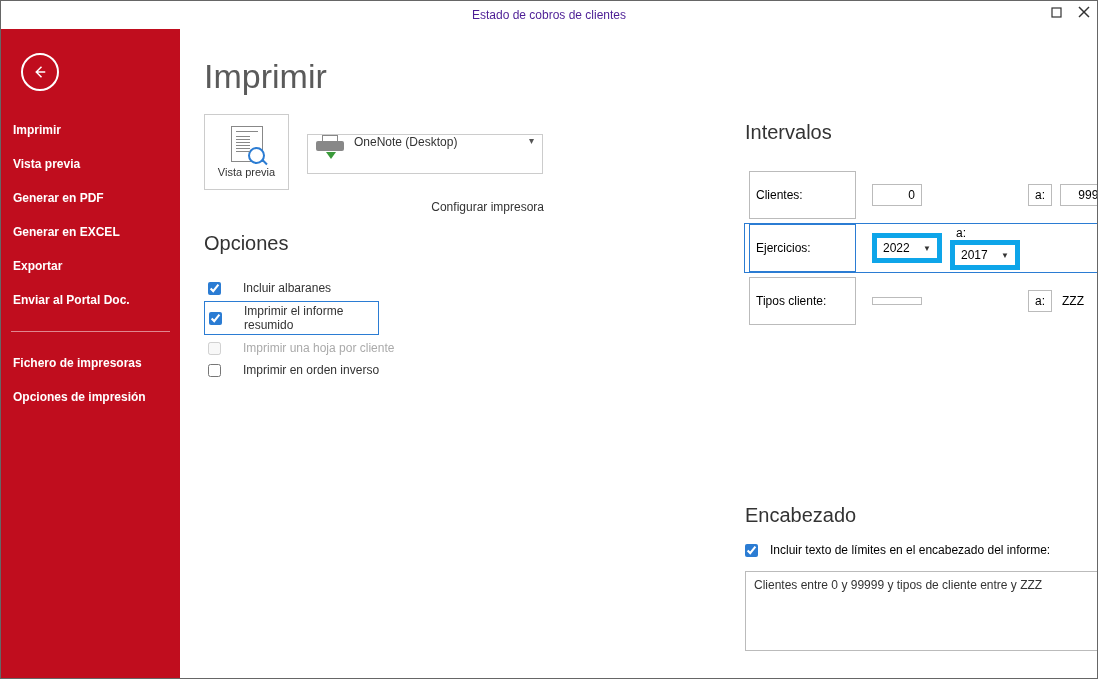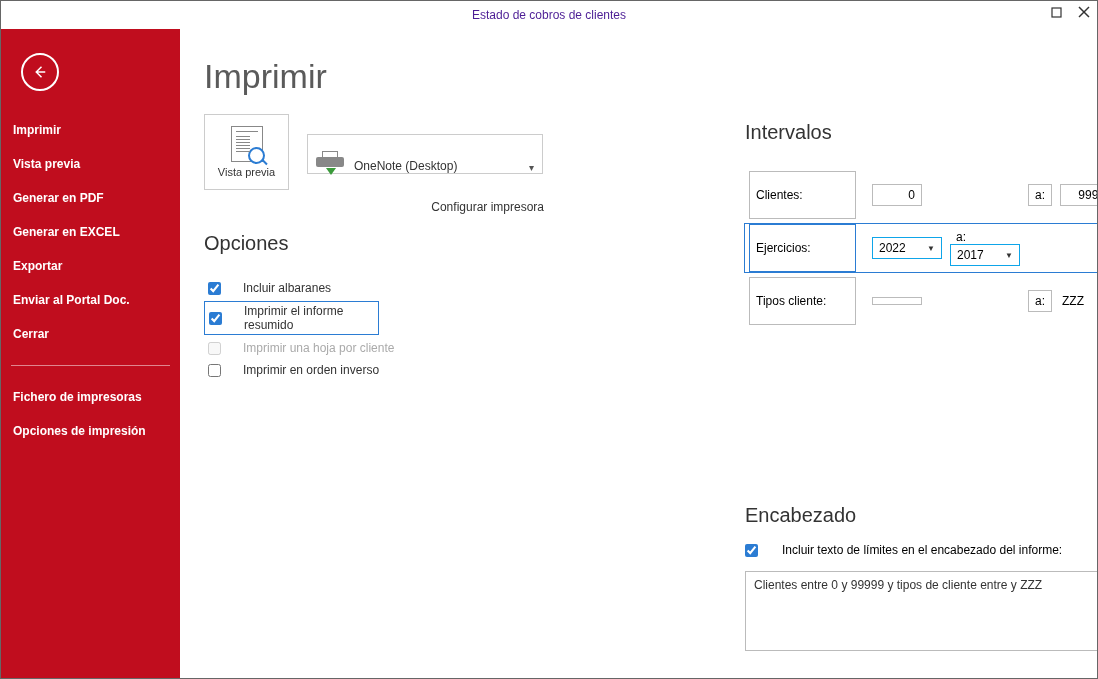--- a/index.html
+++ b/index.html
@@ -17,21 +17,21 @@
   .content{flex:1;padding:28px 28px 20px 24px;position:relative}
   h1.page{font-size:34px;font-weight:300;color:#5a5a5a;margin-bottom:18px}
   .toprow{display:flex;gap:18px;align-items:flex-start}
   .previewbtn{width:85px;height:76px;border:1px solid #ccc;display:flex;flex-direction:column;align-items:center;justify-content:center;cursor:pointer;background:#fff}
   .previewbtn .ico{width:32px;height:36px;border:1px solid #888;position:relative;margin-bottom:4px;background:#fff}
   .previewbtn .ico::before{content:"";position:absolute;top:4px;left:4px;right:4px;height:3px;background:repeating-linear-gradient(#888 0 1px,transparent 1px 3px)}
   .previewbtn .ico::after{content:"";position:absolute;top:9px;left:4px;right:12px;bottom:8px;background:repeating-linear-gradient(#888 0 1px,transparent 1px 3px)}
   .previewbtn .mag{position:absolute;width:17px;height:17px;right:-3px;bottom:-3px;border:2px solid #2b7cd3;border-radius:50%;background:#fff}
   .previewbtn .mag::after{content:"";position:absolute;width:7px;height:2px;background:#2b7cd3;transform:rotate(45deg);right:-5px;bottom:-1px}
   .previewbtn span{font-size:11px;color:#333}
-  .printerbox{border:1px solid #ccc;height:40px;width:236px;display:flex;align-items:flex-end;padding:0 8px;cursor:pointer;margin-top:20px;position:relative}
+  .printerbox{border:1px solid #ccc;height:40px;width:236px;display:flex;align-items:flex-start;padding:0 8px;cursor:pointer;margin-top:20px;position:relative}
   .printerbox .picon{width:28px;height:22px;margin-right:10px;position:relative}
   .printerbox .picon .body{position:absolute;top:6px;left:0;right:0;height:10px;background:#888;border-radius:2px}
   .printerbox .picon .paper{position:absolute;top:0;left:6px;right:6px;height:8px;background:#fff;border:1px solid #888}
   .printerbox .picon .arrow{position:absolute;bottom:-2px;left:10px;width:0;height:0;border-left:5px solid transparent;border-right:5px solid transparent;border-top:7px solid #3a9a3a}
   .printerbox .ptxt{font-size:12px;color:#333;flex:1}
   .printerbox .caret{font-size:10px;color:#555}
   .cfglink{font-size:12px;color:#333;cursor:pointer;display:block;text-align:right;width:340px;margin-top:10px}
   h2.sec{font-size:20px;font-weight:400;color:#333;margin-top:18px;margin-bottom:24px}
   .opts{display:flex;flex-direction:column;gap:4px}
   .opt{display:flex;align-items:center;gap:22px;font-size:12px;color:#333;padding:2px 4px}
@@ -40,27 +40,27 @@
   .opt.disabled{color:#aaa}
   .rightcol{position:absolute;left:565px;top:92px;right:24px}
   h2.intv{font-size:20px;font-weight:400;color:#333;margin-bottom:22px}
   table.ranges{border-collapse:separate;border-spacing:0 5px;font-size:12px}
   table.ranges td{padding:0 4px;vertical-align:middle}
   .lbl{border:1px solid #bbb;padding:16px 6px;width:107px;display:inline-block;background:#fff}
   .val{border:1px solid #bbb;padding:3px 6px;width:50px;text-align:right;display:inline-block;background:#fff}
   .valw{width:70px;text-align:center}
   .a{padding:3px 6px}
   .abox{border:1px solid #bbb;padding:3px 6px;display:inline-block;background:#fff}
-  .dd{border:1px solid #0ea5e9;padding:3px 6px;width:70px;display:inline-flex;justify-content:space-between;align-items:center;background:#fff;cursor:pointer}
+  .dd{border:5px solid #0ea5e9;padding:3px 6px;width:70px;display:inline-flex;justify-content:space-between;align-items:center;background:#fff;cursor:pointer}
   .dd .car{font-size:8px;color:#333}
   tr.hlrow td .lbl{border-color:#2b7cd3}
   tr.hlrow{outline:1.5px solid #2b7cd3}
   .enc{position:absolute;left:565px;top:475px;right:24px}
   .enc h2{font-size:20px;font-weight:400;color:#333;margin-bottom:16px}
-  .encchk{display:flex;align-items:center;gap:24px;font-size:12px;margin-bottom:14px}
+  .encchk{display:flex;align-items:center;gap:12px;font-size:12px;margin-bottom:14px}
   .enctext{border:1px solid #bbb;width:500px;height:80px;padding:6px 8px;font-size:12px;color:#333;position:relative}
 </style>
 </head>
 <body>
 
 <div class="titlebar">
   <div class="title">Estado de cobros de clientes</div>
   <div class="winbtns">
     <div class="winbtn">
       <svg width="11" height="11">
@@ -82,21 +82,20 @@
       <svg viewBox="0 0 24 24">
           <path d="M14 5l-7 7 7 7M7 12h12"></path>
         </svg>
     </div>
     <div class="navitem">Imprimir</div>
     <div class="navitem">Vista previa</div>
     <div class="navitem">Generar en PDF</div>
     <div class="navitem">Generar en EXCEL</div>
     <div class="navitem">Exportar</div>
     <div class="navitem">Enviar al Portal Doc.</div>
-    <div class="navitem">Cerrar</div>
     <div class="navsep"></div>
     <div class="navitem">Fichero de impresoras</div>
     <div class="navitem">Opciones de impresión</div>
   </div>
 
   <div class="content">
     <h1 class="page">Imprimir</h1>
 
     <div class="toprow">
       <div class="previewbtn">

